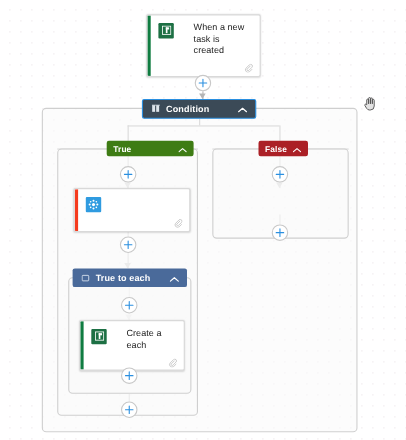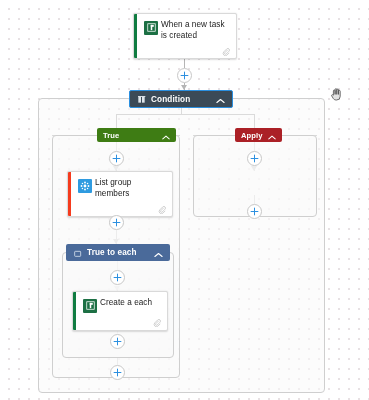--- a/index.html
+++ b/index.html
@@ -69,21 +69,21 @@
   }
   .card .stripe {
     position: absolute;
     left: 0; top: 0; bottom: 0;
     width: 2.5px;
   }
   .card .card-head {
     display: flex;
     align-items: flex-start;
     padding: 6px 7px 4px 10px;
-    gap: 3px;
+    gap: 18px;
   }
   .card .node-icon {
     width: 14px; height: 14px;
     flex: 0 0 14px;
     border-radius: 1px;
     display: flex; align-items: center; justify-content: center;
     margin-top: 0.5px;
   }
   .card .node-title {
     font-size: 8.2px;
@@ -266,21 +266,21 @@
   <div class="branch-badge" id="true-badge">
     <span class="bb-label">True</span>
     <span>
       <svg width="8" height="5" viewBox="0 0 10 6" aria-hidden="true">
         <path d="M1 4.7 L5 1.3 L9 4.7" fill="none" stroke="#ffffff" stroke-width="1.3" stroke-linecap="round" stroke-linejoin="round"></path>
       </svg>
     </span>
   </div>
 
   <div class="branch-badge" id="false-badge">
-    <span class="bb-label">Apply</span>
+    <span class="bb-label">False</span>
     <span>
       <svg width="8" height="5" viewBox="0 0 10 6" aria-hidden="true">
         <path d="M1 4.7 L5 1.3 L9 4.7" fill="none" stroke="#ffffff" stroke-width="1.3" stroke-linecap="round" stroke-linejoin="round"></path>
       </svg>
     </span>
   </div>
 
   <div class="card" id="listgroup-card">
     <div class="stripe" style="background:#f53b1e;"></div>
     <div class="card-head">
@@ -290,21 +290,20 @@
           <circle cx="6" cy="1.8" r="1.1" fill="#ffffff"></circle>
           <circle cx="6" cy="10.2" r="1.1" fill="#ffffff"></circle>
           <circle cx="1.8" cy="6" r="1.1" fill="#ffffff"></circle>
           <circle cx="10.2" cy="6" r="1.1" fill="#ffffff"></circle>
           <circle cx="2.9" cy="2.9" r="0.9" fill="#ffffff"></circle>
           <circle cx="9.1" cy="9.1" r="0.9" fill="#ffffff"></circle>
           <circle cx="9.1" cy="2.9" r="0.9" fill="#ffffff"></circle>
           <circle cx="2.9" cy="9.1" r="0.9" fill="#ffffff"></circle>
         </svg>
       </span>
-      <span class="node-title">List group members</span>
     </div>
     <div class="card-foot">
       <svg class="paperclip" width="8" height="8" viewBox="0 0 12 12">
         <path d="M8.2 3.1 L4.3 7 a1.4 1.4 0 0 0 2 2 l4.2-4.2 a2.4 2.4 0 0 0-3.4-3.4 L2.6 5.9 a3.4 3.4 0 0 0 4.8 4.8 L10.4 7.7" fill="none" stroke="#8a8a8a" stroke-width="1.1" stroke-linecap="round"></path>
       </svg>
     </div>
   </div>
 
 
   <div class="scope-head" id="applytoeach-header">

